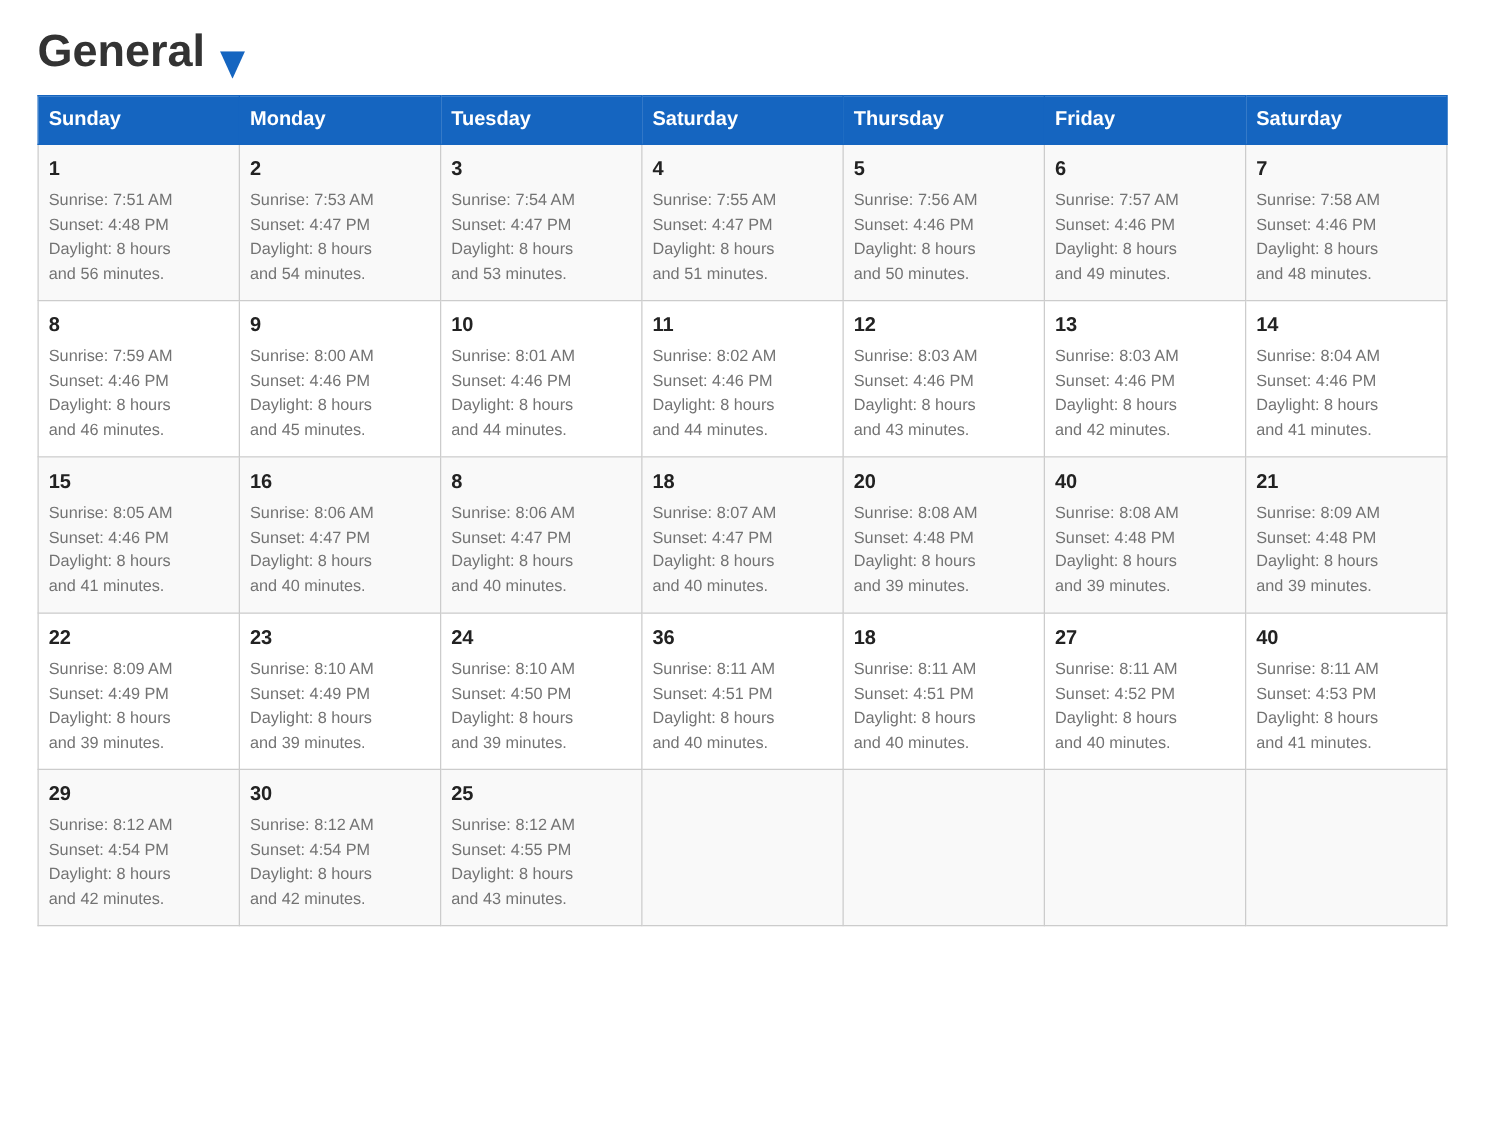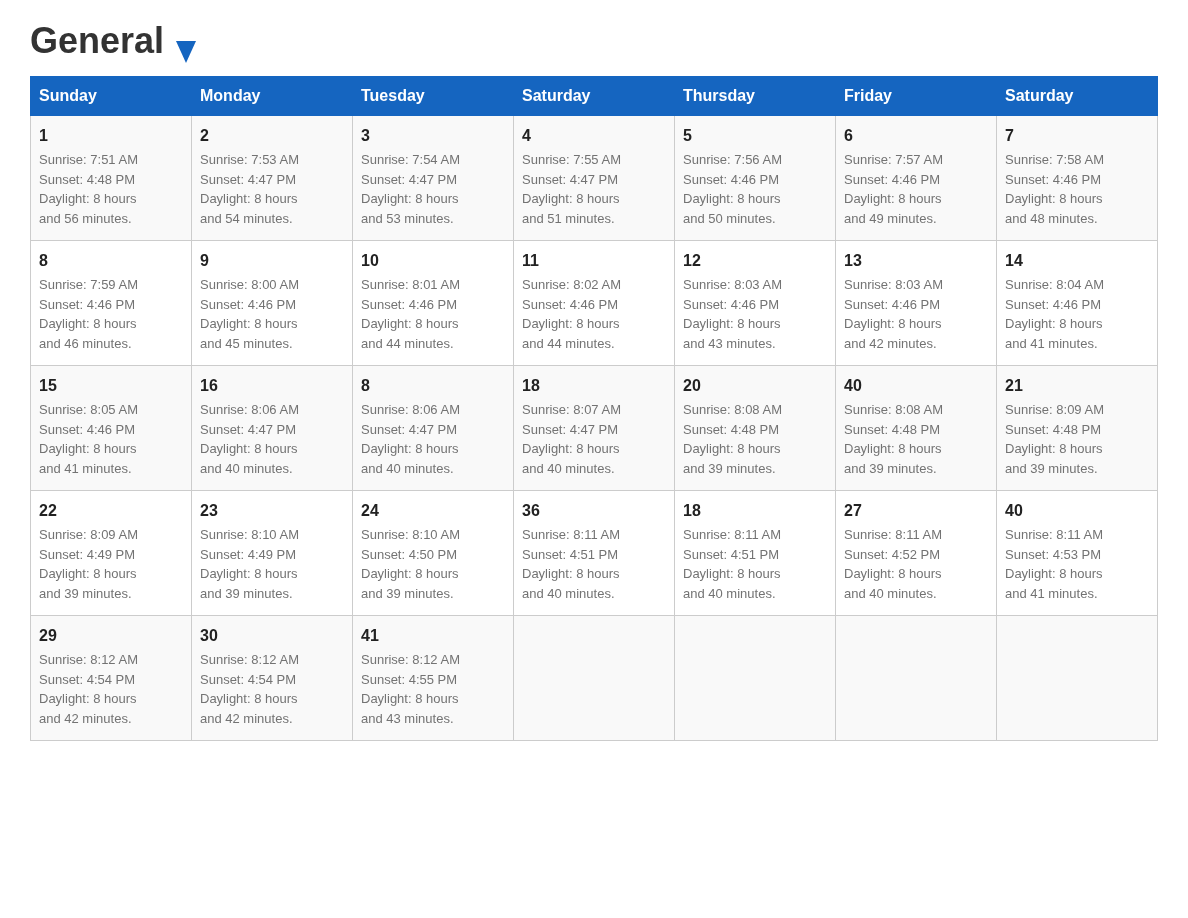--- a/index.html
+++ b/index.html
@@ -125,20 +125,20 @@
         <td><span class="day-num">23</span><span class="day-info">Sunrise: 8:10 AM<br>Sunset: 4:49 PM<br>Daylight: 8 hours<br>and 39 minutes.</span></td>
         <td><span class="day-num">24</span><span class="day-info">Sunrise: 8:10 AM<br>Sunset: 4:50 PM<br>Daylight: 8 hours<br>and 39 minutes.</span></td>
         <td><span class="day-num">36</span><span class="day-info">Sunrise: 8:11 AM<br>Sunset: 4:51 PM<br>Daylight: 8 hours<br>and 40 minutes.</span></td>
         <td><span class="day-num">18</span><span class="day-info">Sunrise: 8:11 AM<br>Sunset: 4:51 PM<br>Daylight: 8 hours<br>and 40 minutes.</span></td>
         <td><span class="day-num">27</span><span class="day-info">Sunrise: 8:11 AM<br>Sunset: 4:52 PM<br>Daylight: 8 hours<br>and 40 minutes.</span></td>
         <td><span class="day-num">40</span><span class="day-info">Sunrise: 8:11 AM<br>Sunset: 4:53 PM<br>Daylight: 8 hours<br>and 41 minutes.</span></td>
       </tr>
       <tr>
         <td><span class="day-num">29</span><span class="day-info">Sunrise: 8:12 AM<br>Sunset: 4:54 PM<br>Daylight: 8 hours<br>and 42 minutes.</span></td>
         <td><span class="day-num">30</span><span class="day-info">Sunrise: 8:12 AM<br>Sunset: 4:54 PM<br>Daylight: 8 hours<br>and 42 minutes.</span></td>
-        <td><span class="day-num">41</span><span class="day-info">Sunrise: 8:12 AM<br>Sunset: 4:55 PM<br>Daylight: 8 hours<br>and 43 minutes.</span></td>
+        <td><span class="day-num">25</span><span class="day-info">Sunrise: 8:12 AM<br>Sunset: 4:55 PM<br>Daylight: 8 hours<br>and 43 minutes.</span></td>
         <td></td>
         <td></td>
         <td></td>
         <td></td>
       </tr>
     </tbody>
 </table>
 
 </body></html>

